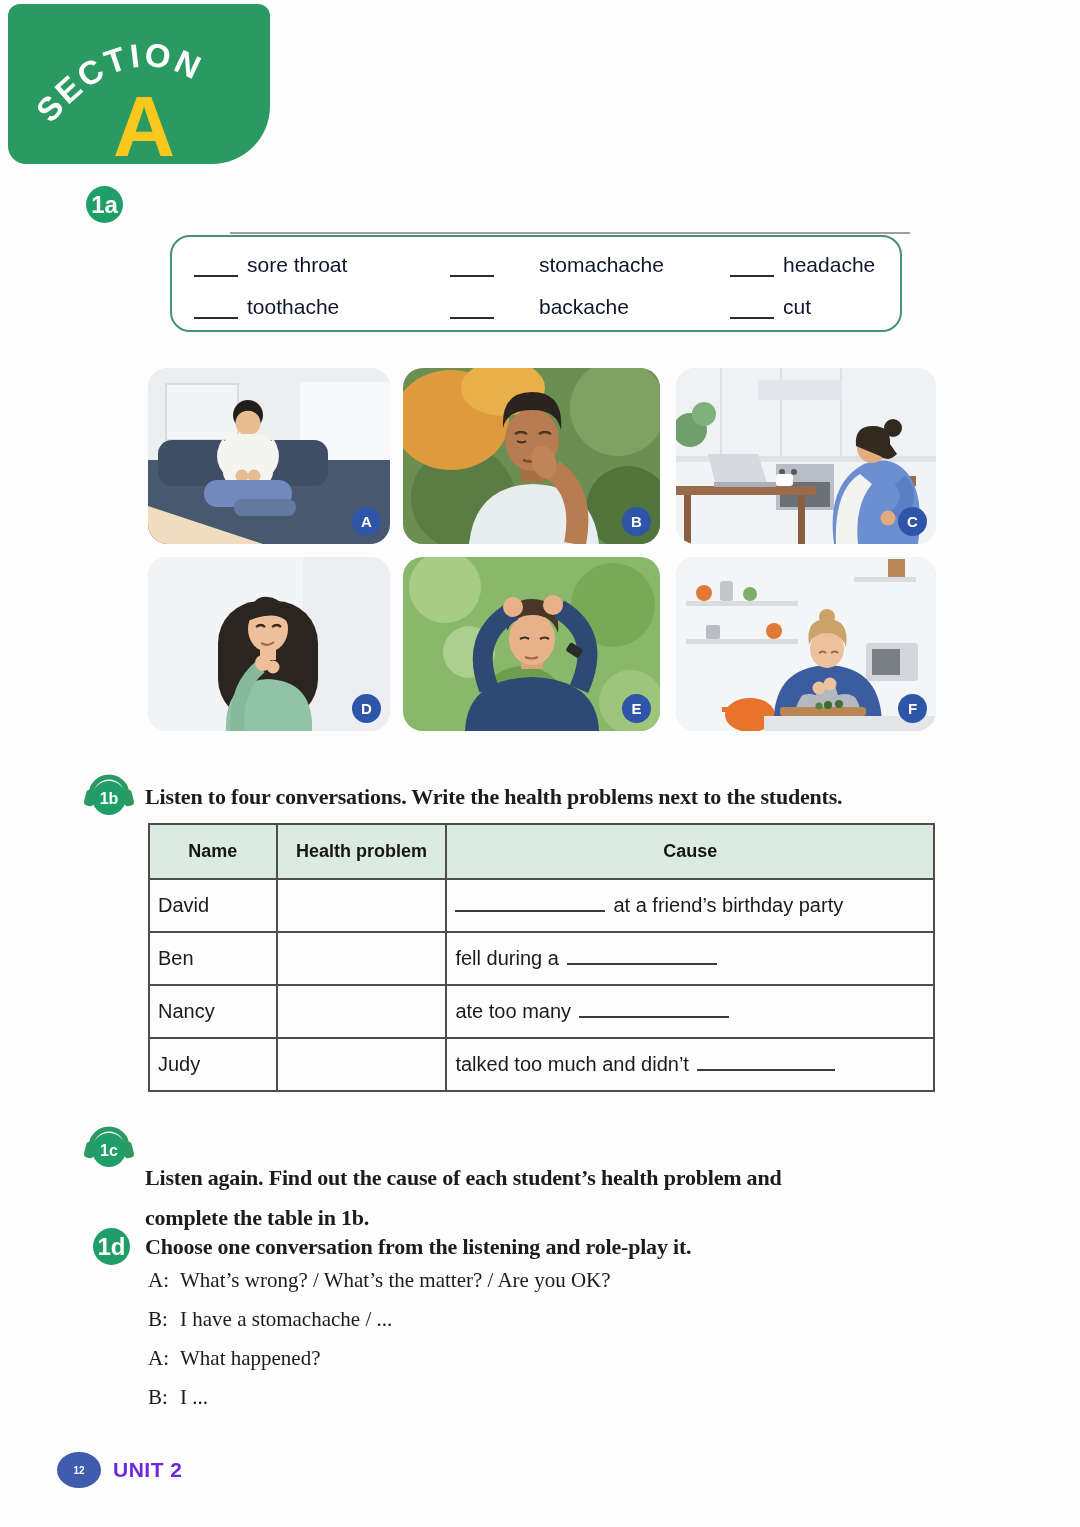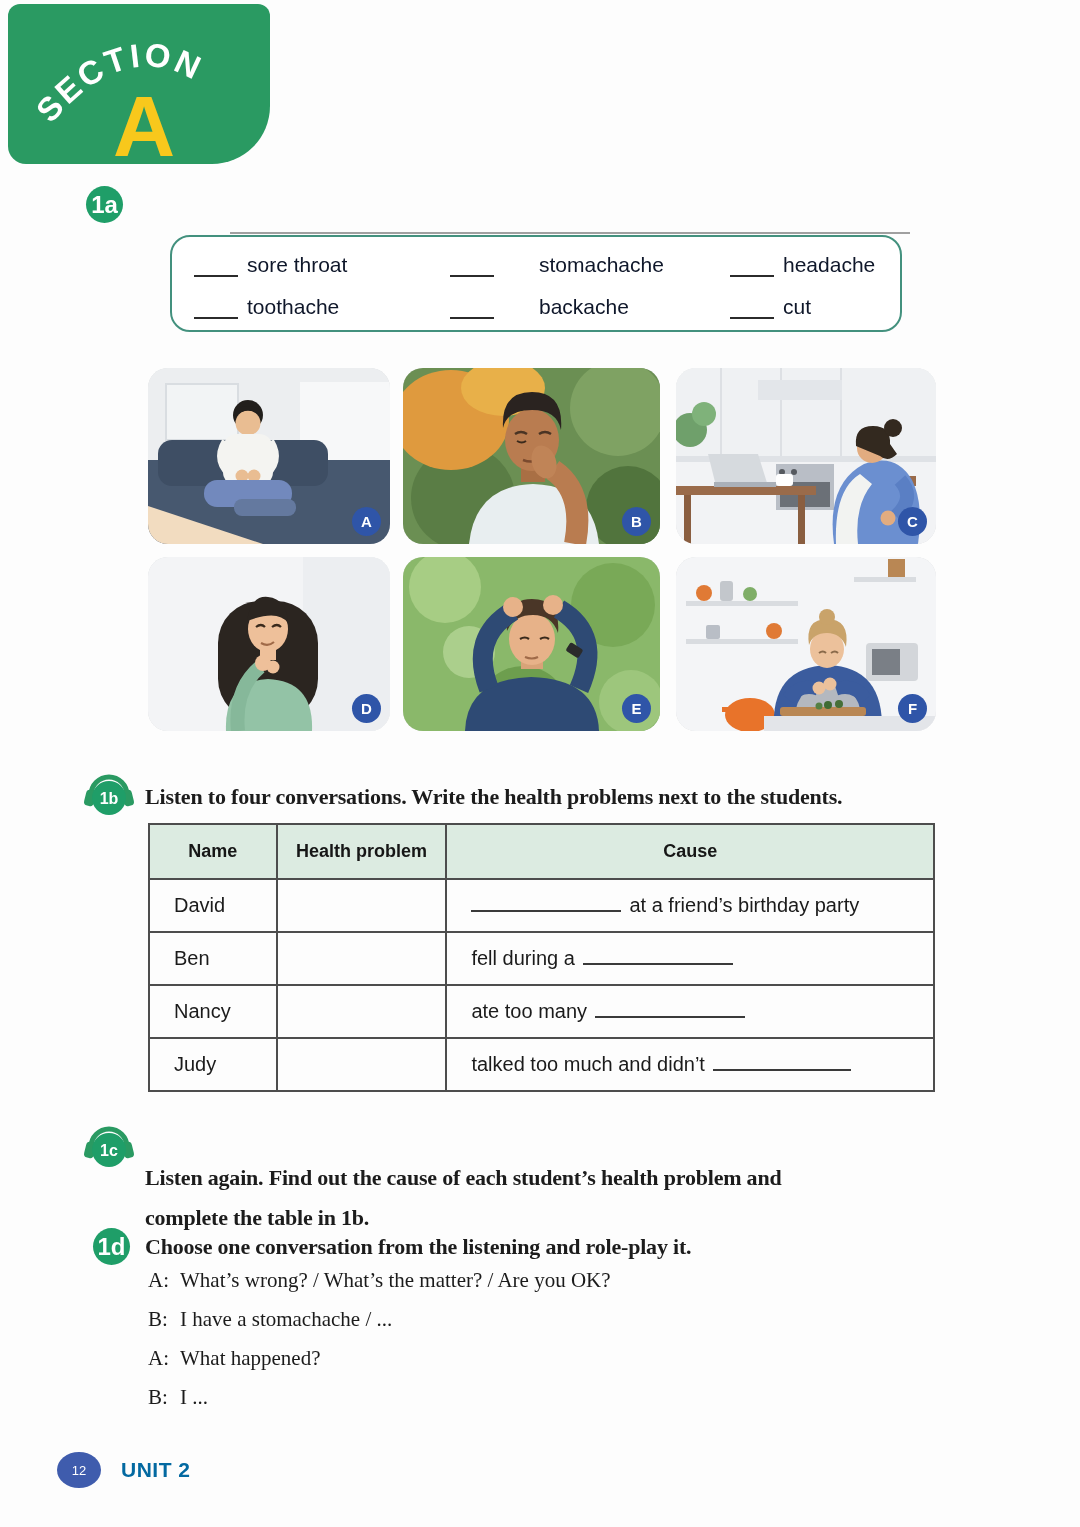--- a/index.html
+++ b/index.html
@@ -45,37 +45,37 @@
   .p2 { left:255px; top:0px;   width:257px; height:176px; }
   .p3 { left:528px; top:0px;   width:260px; height:176px; }
   .p4 { left:0px;   top:189px; width:242px; height:174px; }
   .p5 { left:255px; top:189px; width:257px; height:174px; }
   .p6 { left:528px; top:189px; width:260px; height:174px; }
 
   
   .tbl { position:absolute; left:148px; top:823px; width:787px; border-collapse:collapse; }
   .tbl th, .tbl td { border:2px solid #4d4d4d; }
   .tbl th { height:55px; background:#dcebe1; font-size:18px; font-weight:bold; color:#161616; text-align:center; }
-  .tbl td { height:53px; font-size:20px; color:#1b1b1b; padding-left:24px; vertical-align:middle; }
+  .tbl td { height:53px; font-size:20px; color:#1b1b1b; padding-left:8px; vertical-align:middle; }
   .tbl .col-name { width:125px; } .tbl .col-prob { width:166px; } .tbl .col-cause { width:477px; }
   .cause-blank { display:inline-block; width:150px; height:16px; border-bottom:2px solid #3a3a3a;
     margin:0 8px; vertical-align:baseline; }
 
   
   .ins-2line div { line-height:40px; }
   .dialogue { position:absolute; left:148px; top:1268px; font-family:"Liberation Serif", serif;
     font-size:21px; color:#1b1b1b; }
   .dl-line { display:flex; height:39px; align-items:flex-start; }
   .dl-speaker { width:32px; }
 
   
   .footer { position:absolute; left:57px; top:1452px; display:flex; align-items:center; }
   .page-oval { width:44px; height:36px; border-radius:50%; background:#3f5cad; color:#fff;
-    font-size:13px; font-weight:normal; display:flex; align-items:center; justify-content:center; }
-  .unit-label { margin-left:20px; color:#0369a1; font-size:21px; font-weight:bold; letter-spacing:0.5px; }
+    font-size:10px; font-weight:bold; display:flex; align-items:center; justify-content:center; }
+  .unit-label { margin-left:12px; color:#6d28d9; font-size:21px; font-weight:bold; letter-spacing:0.5px; }
 </style>
 </head>
 <body>
 
 <div class="page">
 
   <div class="section-badge">
     <svg width="262" height="160" viewBox="0 0 262 160">
       <defs>
           <path id="arc" d="M 42 122 Q 134 8 228 112" fill="none"></path>

